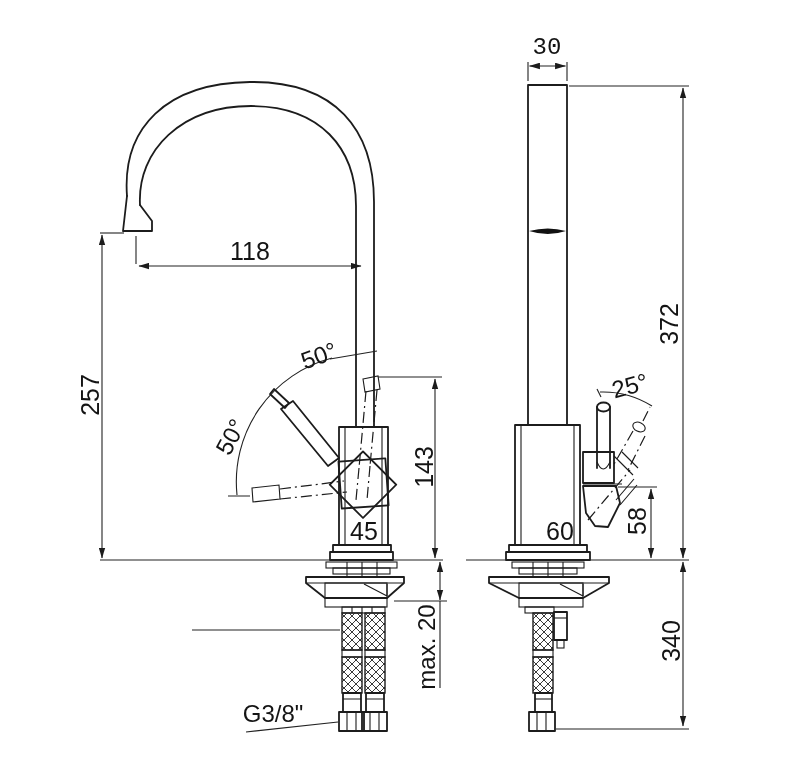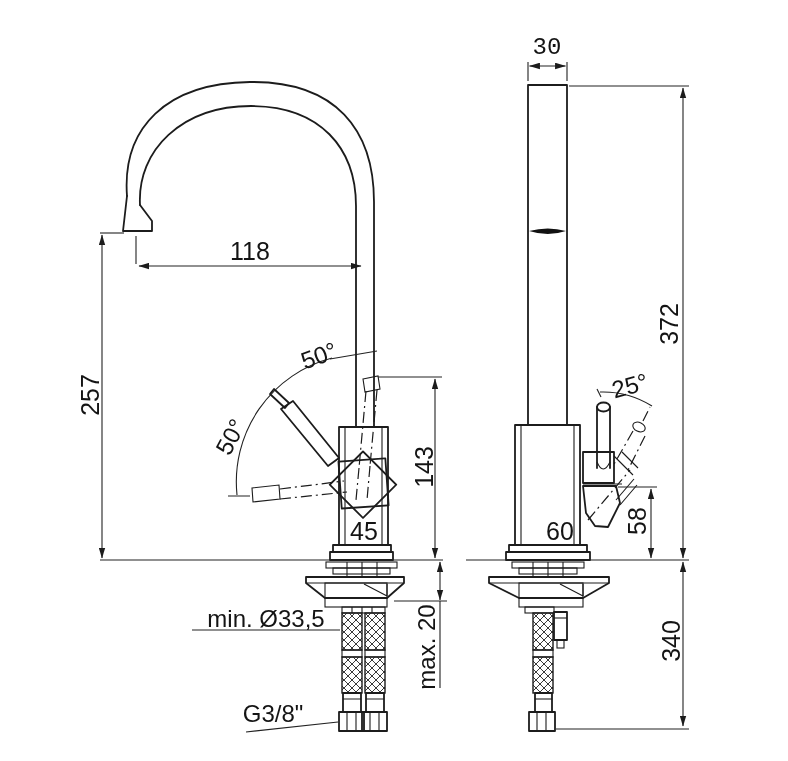--- a/index.html
+++ b/index.html
@@ -155,21 +155,20 @@
     <path class="dim" d="M556,729 H689"></path>
   </g>
 </svg>
 
 <div class="lbl" style="left:250px;top:251px;">118</div>
 <div class="lbl v" style="left:90px;top:395px;">257</div>
 <div class="lbl sm a20" style="left:319px;top:356px;">50°</div>
 <div class="lbl sm a62" style="left:231px;top:437px;">50°</div>
 <div class="lbl v" style="left:424px;top:467px;">143</div>
 <div class="lbl" style="left:364px;top:531px;">45</div>
-<div class="lbl sm" style="left:266px;top:619px;">min. Ø33,5</div>
 <div class="lbl sm v" style="left:427px;top:647px;">max. 20</div>
 <div class="lbl sm" style="left:273px;top:714px;">G3/8"</div>
 
 <div class="lbl sm" style="left:547px;top:48px;font-family:Liberation Mono, monospace;">30</div>
 <div class="lbl v" style="left:669px;top:324px;">372</div>
 <div class="lbl sm a15" style="left:630px;top:386px;">25°</div>
 <div class="lbl v" style="left:637px;top:521px;">58</div>
 <div class="lbl" style="left:548px;top:531px;margin-left:12px;">60</div>
 <div class="lbl v" style="left:671px;top:641px;">340</div>
 

